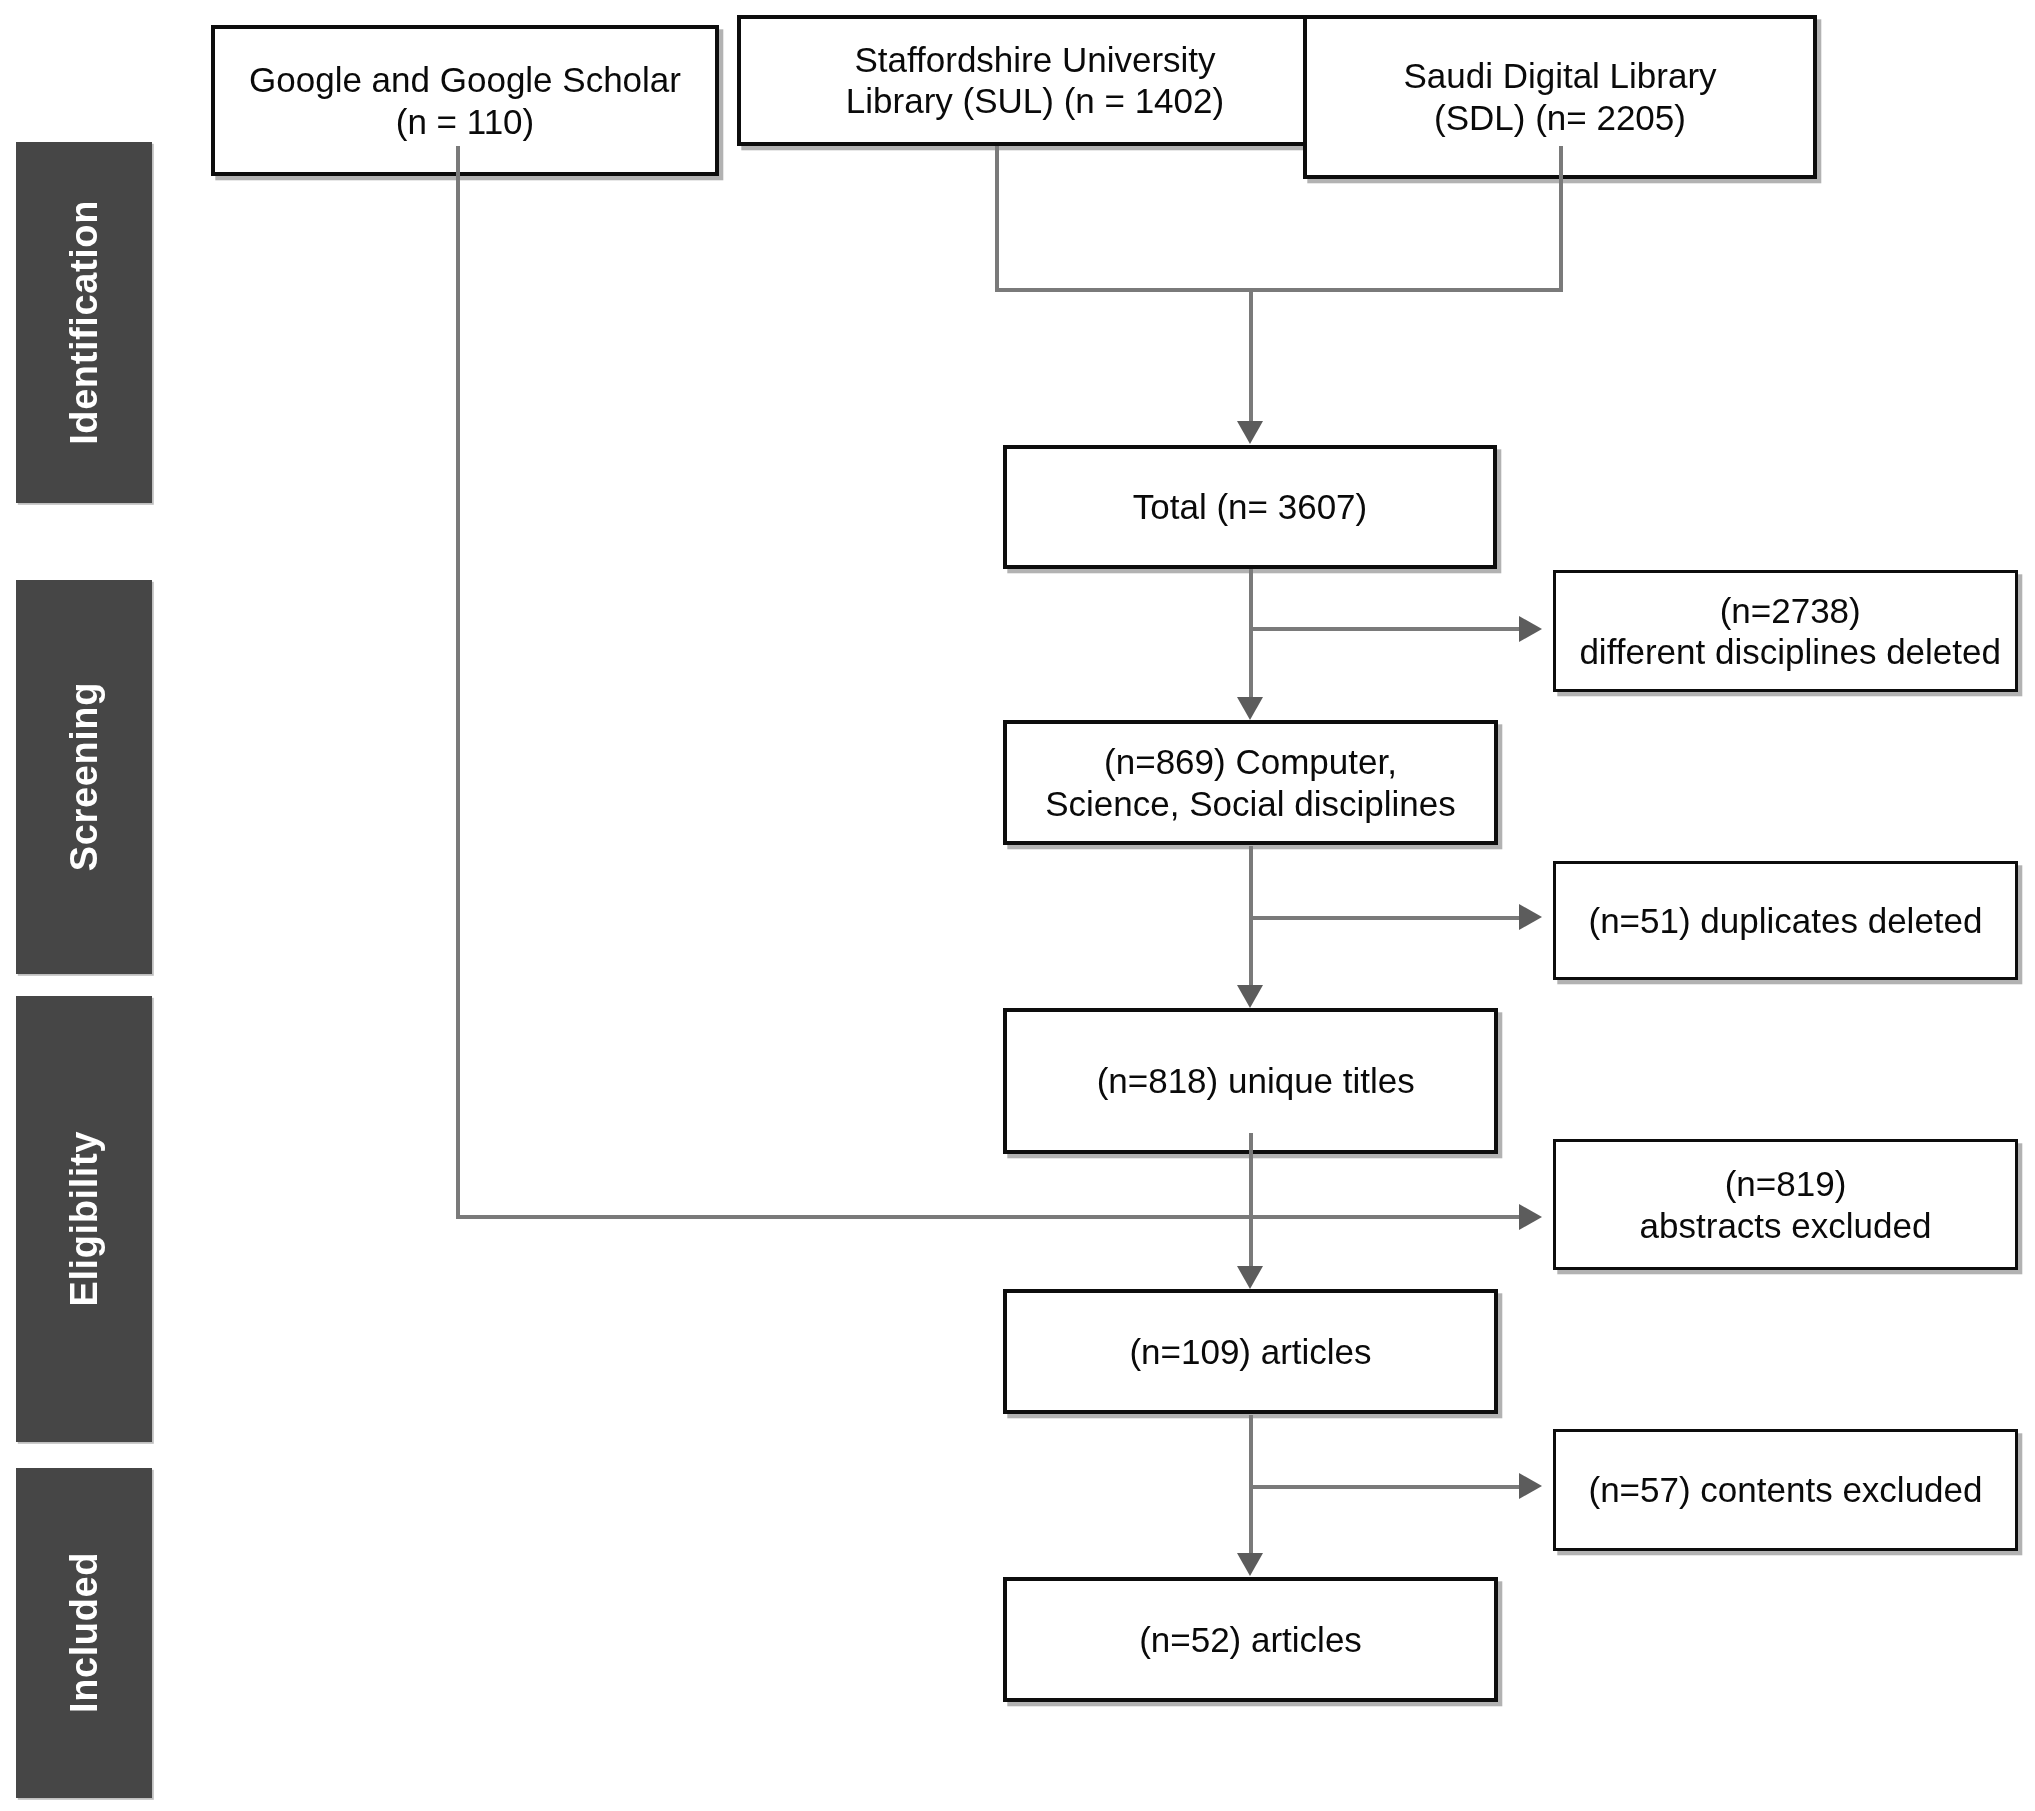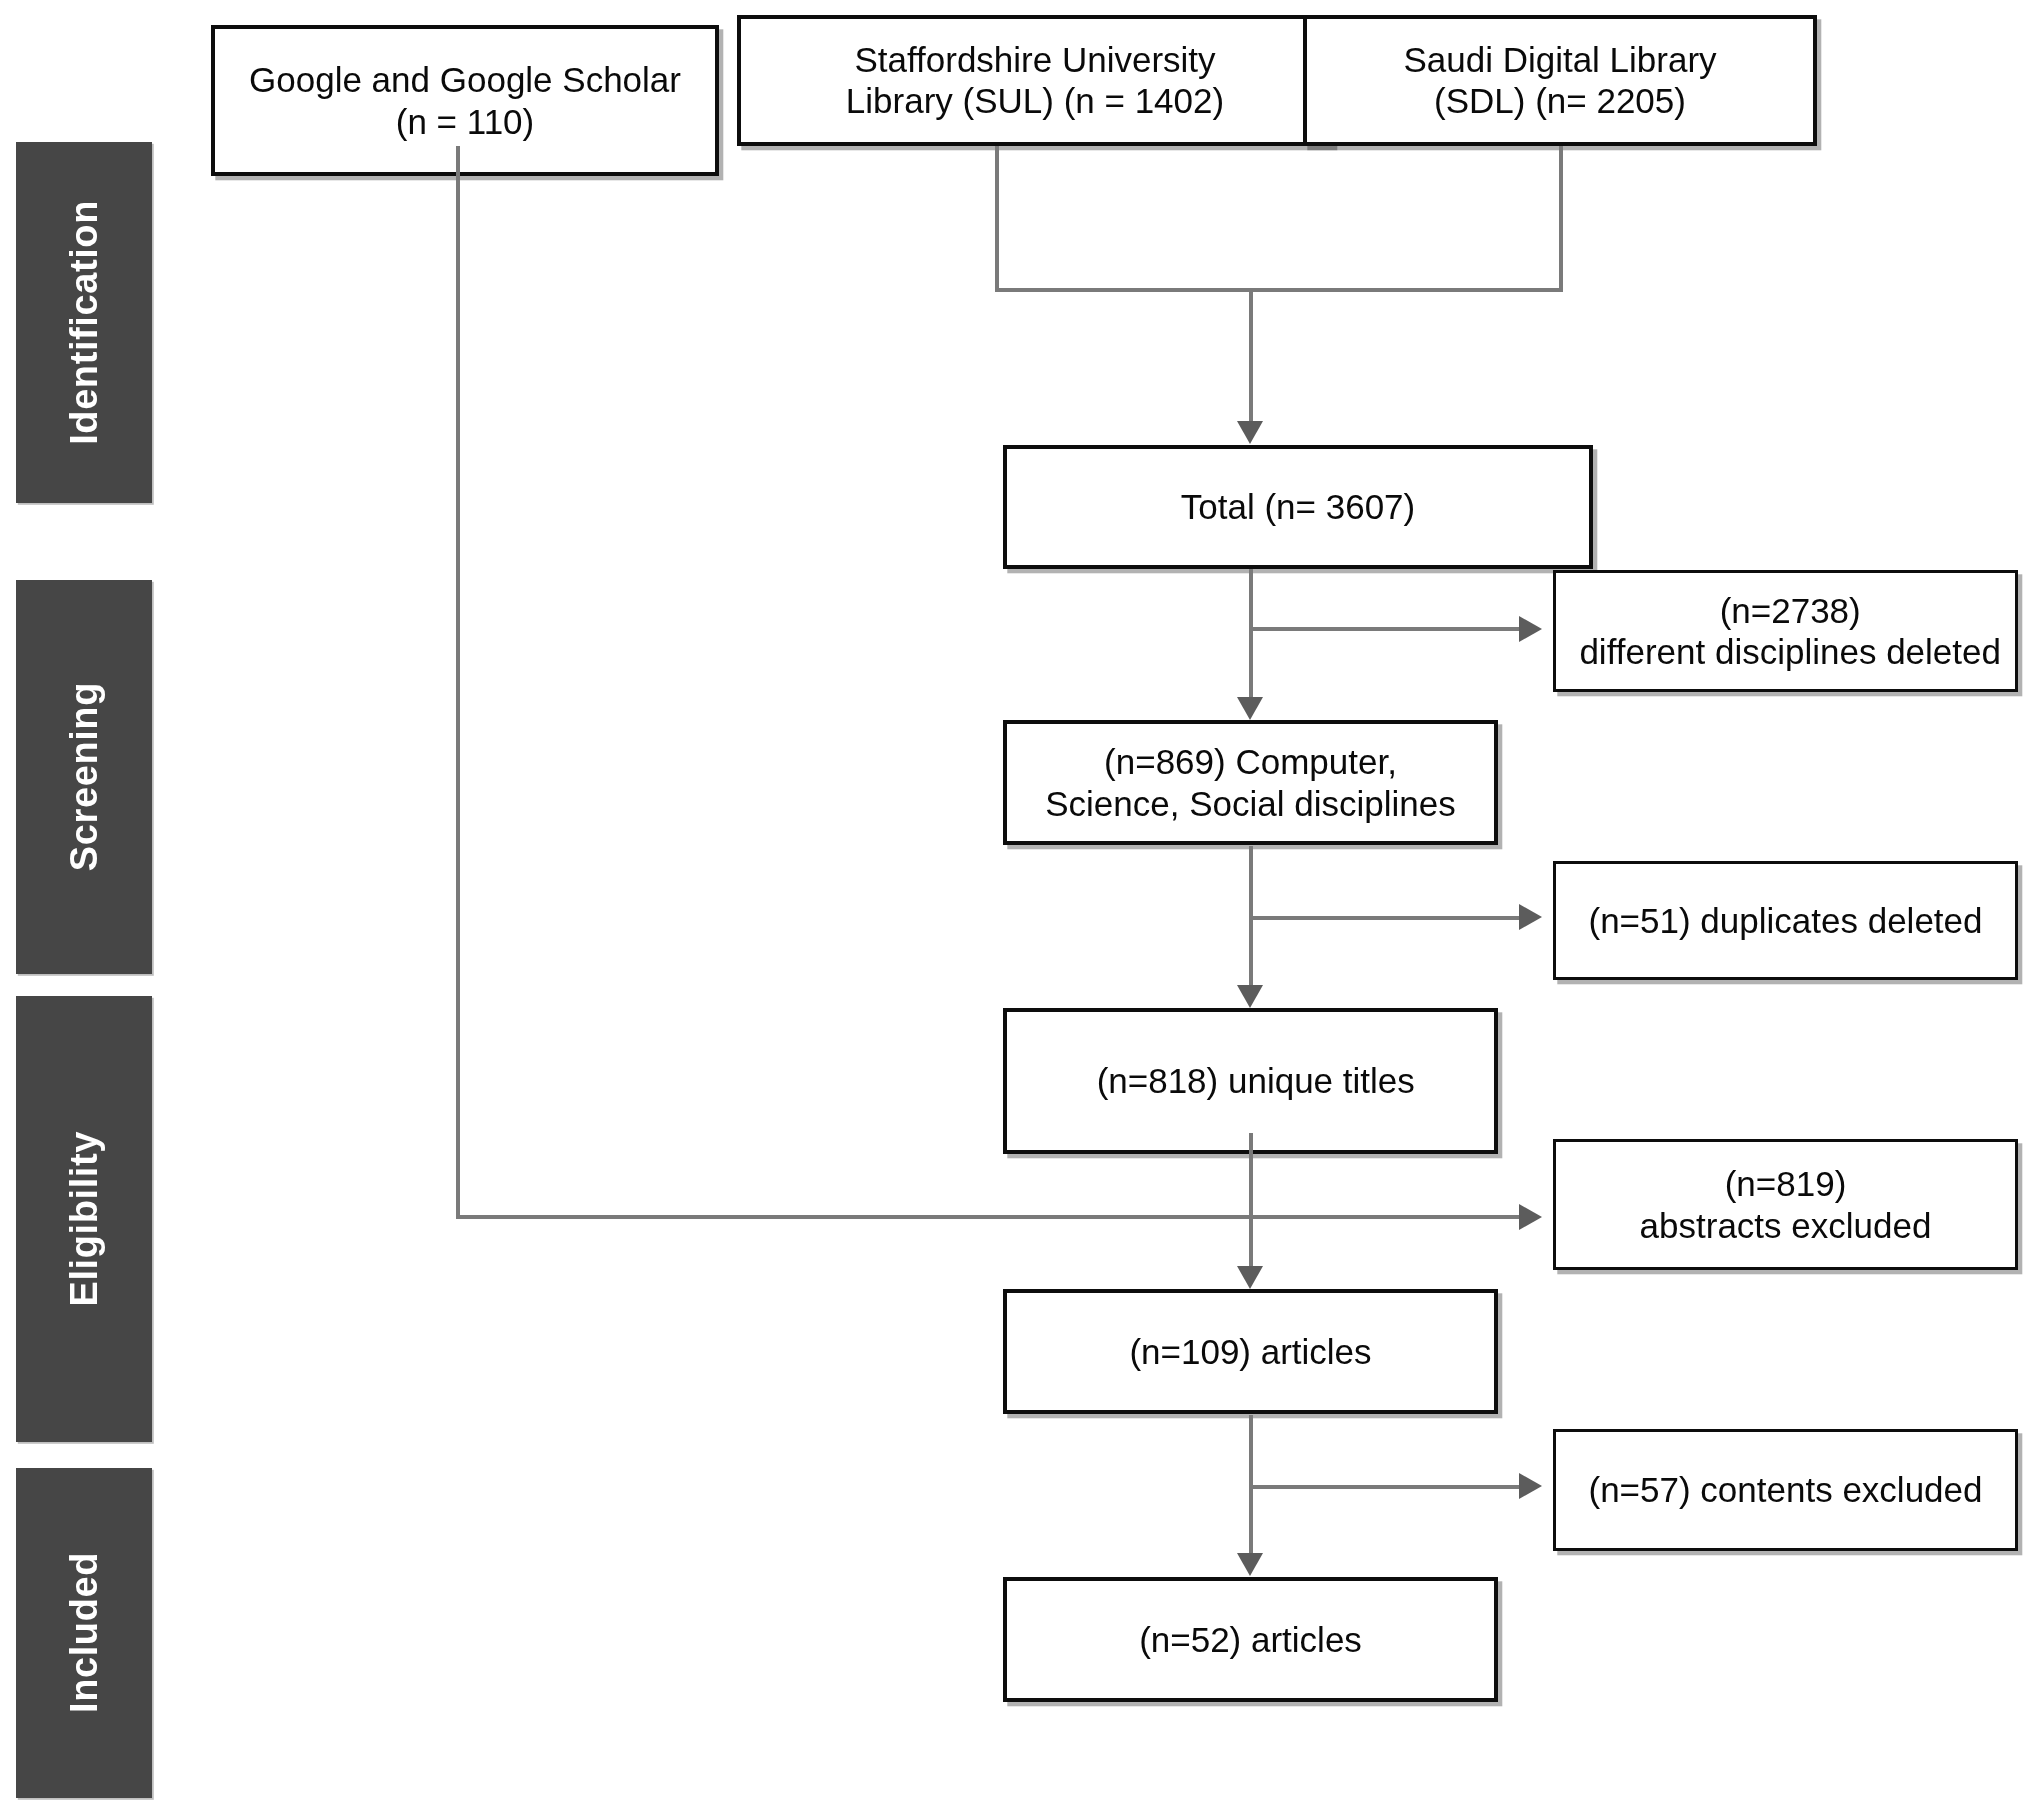--- a/index.html
+++ b/index.html
@@ -99,26 +99,26 @@
   <div class="node" style="left:211px; top:25px; width:508px; height:151px;">
     <span class="node-label">Google and Google Scholar
 (n = 110)</span>
   </div>
 
   <div class="node" style="left:737px; top:14.7px; width:596px; height:131px;">
     <span class="node-label">Staffordshire University
 Library (SUL) (n = 1402)</span>
   </div>
 
-  <div class="node" style="left:1303px; top:14.7px; width:514px; height:131px;">
+  <div class="node" style="left:1303px; top:14.7px; width:514px; height:164px;">
     <span class="node-label">Saudi Digital Library
 (SDL) (n= 2205)</span>
   </div>
 
-  <div class="node" style="left:1003px; top:445px; width:590px; height:124px;">
+  <div class="node" style="left:1003px; top:445px; width:494px; height:124px;">
     <span class="node-label">Total (n= 3607)</span>
   </div>
 
   <div class="node" style="left:1003px; top:720px; width:495px; height:125px;">
     <span class="node-label">(n=869) Computer,
 Science, Social disciplines</span>
   </div>
 
   <div class="node" style="left:1003px; top:1008px; width:495px; height:146px;padding-left:19px;">
     <span class="node-label">(n=818) unique titles</span>

